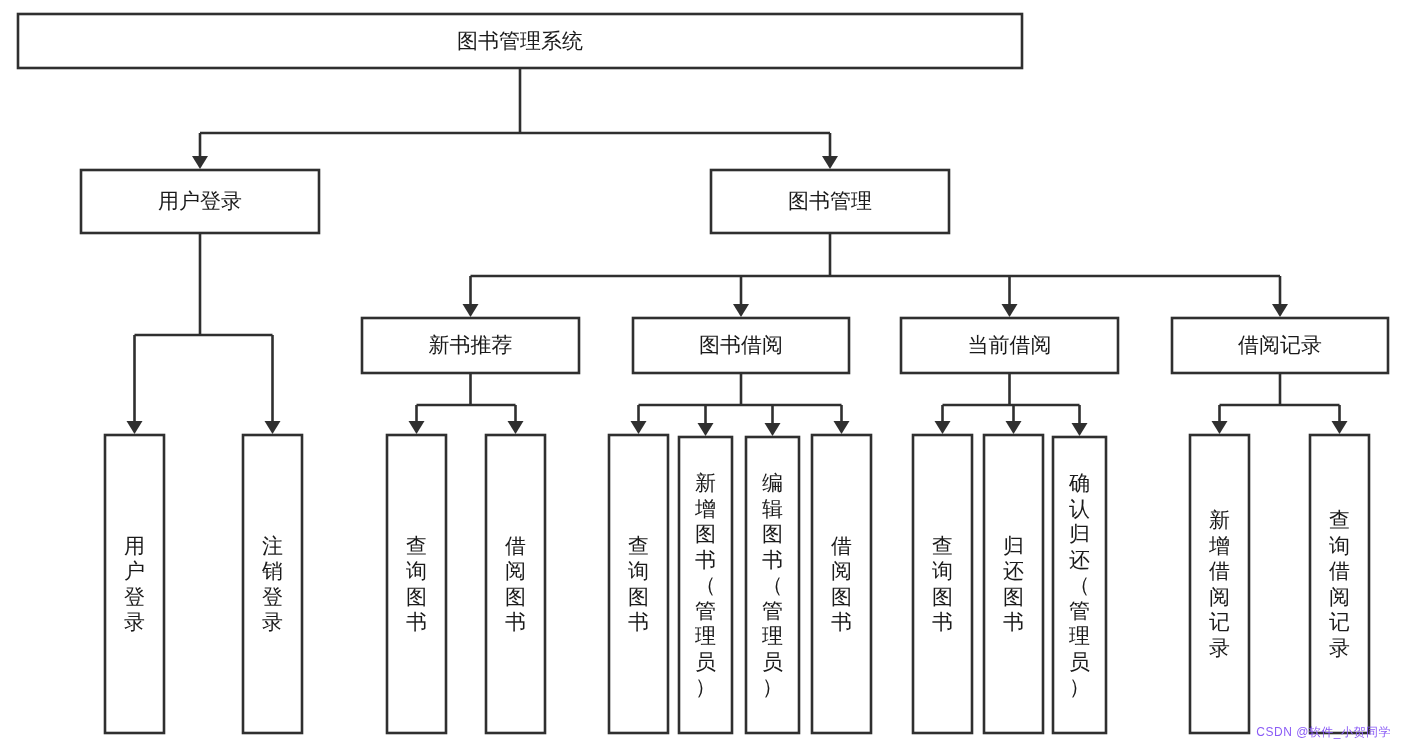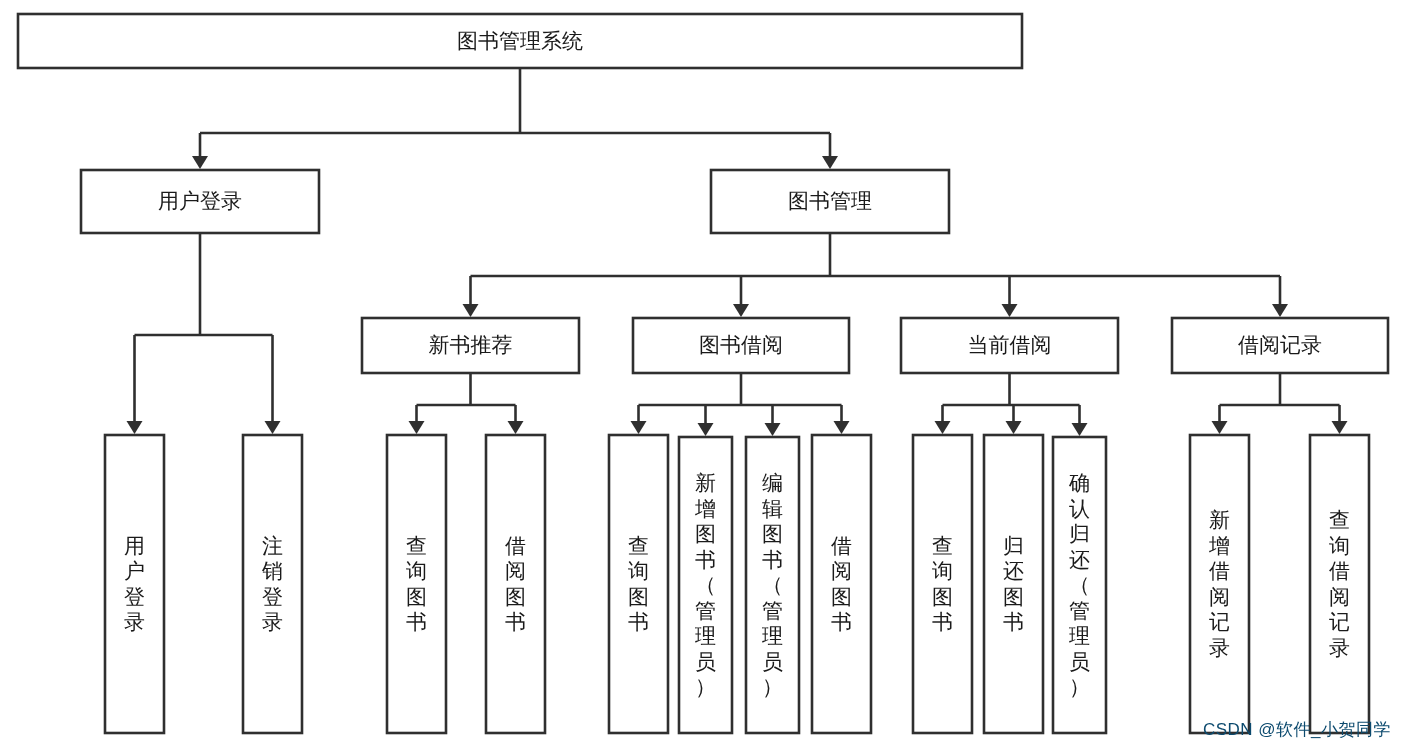--- a/index.html
+++ b/index.html
@@ -54,22 +54,22 @@
     font-family: "Liberation Sans", "DejaVu Sans", sans-serif;
     font-size: 21px;
     fill: #1a1a1a;
     text-anchor: middle;
   }
   .watermark-text {
     position: absolute;
     right: 14px;
     bottom: 6px;
     font-family: "Liberation Sans", "DejaVu Sans", sans-serif;
-    font-size: 17px;
-    color: #0c4a6e;
+    font-size: 12px;
+    color: #8b5cf6;
     white-space: nowrap;
     letter-spacing: 0.5px;
     pointer-events: none;
   }
 </style>
 </head>
 <body>
 
 <div id="diagram-root">
   <svg id="tree-svg" viewBox="0 0 1405 747">

